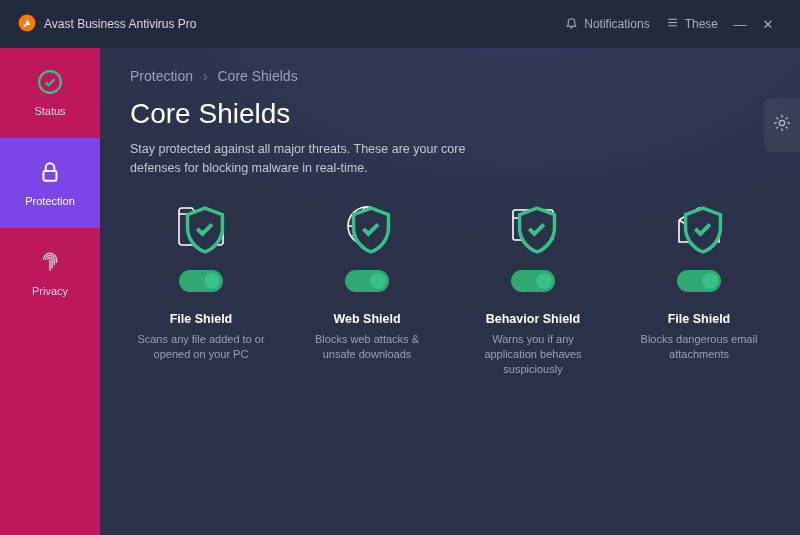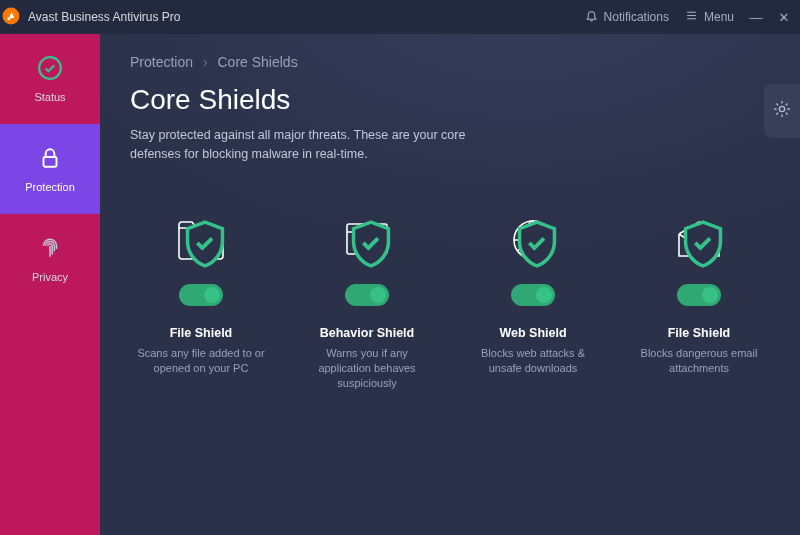--- a/index.html
+++ b/index.html
@@ -1,32 +1,32 @@
 <!DOCTYPE html>
 <html><head>
 <meta charset="utf-8">
 <style>
   * { box-sizing: border-box; margin: 0; padding: 0; }
   html, body { width: 800px; height: 535px; overflow: hidden; font-family: "Segoe UI", Arial, sans-serif; background: #2a3148; color: #fff; }
-  .titlebar { height: 34px; background: #242a3e; display: flex; align-items: center; padding: 0 2px; font-size: 12px; color: #d6d9e4; }
+  .titlebar { height: 48px; background: #242a3e; display: flex; align-items: center; padding: 0 18px; font-size: 12px; color: #d6d9e4; }
   .titlebar .brand { display: flex; align-items: center; gap: 8px; font-weight: 500; }
   .titlebar .brand svg { width: 18px; height: 18px; }
   .titlebar .spacer { flex: 1; }
   .tb-btn { display: flex; align-items: center; gap: 6px; padding: 4px 8px; border-radius: 3px; cursor: pointer; color: #a6acc2; }
   .winctl { width: 28px; text-align: center; cursor: pointer; color: #a6acc2; font-size: 13px; }
   .app { display: flex; height: calc(535px - 34px); }
   .sidebar { width: 100px; background: #be185d; display: flex; flex-direction: column; }
   .side-item { display: flex; flex-direction: column; align-items: center; justify-content: center; height: 90px; gap: 8px; cursor: pointer; color: #d6d9e4; font-size: 11px; }
   .side-item.active { background: #7c45e6; color: #fff; }
   .side-item svg { width: 26px; height: 26px; }
   .main { flex: 1; position: relative; padding: 20px 30px 10px 30px; background: radial-gradient(ellipse 900px 500px at 60% -10%, #343c5a 0%, #2a3148 55%); }
   .crumbs { font-size: 14px; color: #9aa0b8; margin-bottom: 14px; }
   .crumbs .sep { margin: 0 6px; color: #6d7490; }
   h1 { font-size: 28px; font-weight: 400; color: #fff; margin-bottom: 10px; }
-  .subtitle { font-size: 12.5px; color: #c3c7d8; max-width: 380px; line-height: 1.5; margin-bottom: 50px; }
+  .subtitle { font-size: 12.5px; color: #c3c7d8; max-width: 380px; line-height: 1.5; margin-bottom: 22px; }
   .gear { position: absolute; top: 50px; right: 0; width: 36px; height: 54px; border-radius: 8px 0 0 8px; background: rgba(255,255,255,0.06); display:flex; align-items:center; justify-content:center; cursor:pointer; }
   .gear svg { width: 20px; height: 20px; stroke: #b6bbd0; }
   .shields { display: flex; justify-content: space-between; gap: 24px; }
   .shield { flex: 1; text-align: center; }
   .shield .iconwrap { height: 56px; display:flex; align-items:center; justify-content:center; margin-bottom: 14px; position: relative; }
   .shield .iconwrap svg { width: 52px; height: 48px; }
   .badge { position:absolute; bottom:-2px; right: calc(50% - 30px); }
   .toggle { width: 44px; height: 22px; background: #2fa874; border-radius: 11px; margin: 0 auto 20px auto; position: relative; cursor: pointer; }
   .toggle::after { content: ""; position: absolute; right: 3px; top: 3px; width: 16px; height: 16px; background: #2fa874; border-radius: 50%; box-shadow: inset 0 0 0 16px #38c187; }
   .toggle svg { position:absolute; right:5px; top:5px; width:12px; height:12px; }
@@ -58,21 +58,21 @@
     <span>Notifications</span>
   </div>
   <div class="tb-btn">
     <span>
       <svg width="13" height="13" viewBox="0 0 24 24" stroke="#a6acc2" stroke-width="2">
           <line x1="4" y1="6" x2="20" y2="6"></line>
           <line x1="4" y1="12" x2="20" y2="12"></line>
           <line x1="4" y1="18" x2="20" y2="18"></line>
         </svg>
     </span>
-    <span>Menu</span>
+    <span>These</span>
   </div>
   <div class="winctl">
     <span>―</span>
   </div>
   <div class="winctl">
     <span>✕</span>
   </div>
 </div>
 
 <div class="app">
@@ -149,45 +149,20 @@
               <path d="M2.5 6.2l2 2 4.5-4.5" stroke="#fff" stroke-width="1.6" fill="none"></path>
             </svg>
         </div>
         <h3>File Shield</h3>
         <p>Scans any file added to or opened on your PC</p>
       </div>
 
       <div class="shield">
         <div class="iconwrap">
           <span>
-            <svg viewBox="0 0 52 44" fill="none" stroke="#fff" stroke-width="1.6">
-                <rect x="6" y="6" width="40" height="30" rx="2"></rect>
-                <line x1="6" y1="14" x2="46" y2="14"></line>
-                <path d="M12 26h6l3-6 4 10 3-6h8"></path>
-              </svg>
-          </span>
-          <span class="badge">
-            <svg width="20" height="22" viewBox="0 0 20 22">
-                <path d="M10 1l8 3v6c0 5-3.4 9.4-8 11-4.6-1.6-8-6-8-11V4l8-3z" fill="#2a3148" stroke="#35c28a" stroke-width="1.6"></path>
-                <path d="M6.5 10.5l2.3 2.3 4.4-4.4" stroke="#35c28a" stroke-width="1.8" fill="none"></path>
-              </svg>
-          </span>
-        </div>
-        <div class="toggle">
-          <svg viewBox="0 0 12 12">
-              <path d="M2.5 6.2l2 2 4.5-4.5" stroke="#fff" stroke-width="1.6" fill="none"></path>
-            </svg>
-        </div>
-        <h3>Behavior Shield</h3>
-        <p>Warns you if any application behaves suspiciously</p>
-      </div>
-
-      <div class="shield">
-        <div class="iconwrap">
-          <span>
             <svg viewBox="0 0 52 48" fill="none" stroke="#fff" stroke-width="1.6">
                 <circle cx="26" cy="24" r="19"></circle>
                 <ellipse cx="26" cy="24" rx="8" ry="19"></ellipse>
                 <line x1="7" y1="24" x2="45" y2="24"></line>
                 <path d="M11 14c10 5 20 5 30 0M11 34c10-5 20-5 30 0"></path>
               </svg>
           </span>
           <span class="badge">
             <svg width="20" height="22" viewBox="0 0 20 22">
                 <path d="M10 1l8 3v6c0 5-3.4 9.4-8 11-4.6-1.6-8-6-8-11V4l8-3z" fill="#2a3148" stroke="#35c28a" stroke-width="1.6"></path>
@@ -201,20 +176,45 @@
             </svg>
         </div>
         <h3>Web Shield</h3>
         <p>Blocks web attacks &amp; unsafe downloads</p>
       </div>
 
       <div class="shield">
         <div class="iconwrap">
           <span>
             <svg viewBox="0 0 52 44" fill="none" stroke="#fff" stroke-width="1.6">
+                <rect x="6" y="6" width="40" height="30" rx="2"></rect>
+                <line x1="6" y1="14" x2="46" y2="14"></line>
+                <path d="M12 26h6l3-6 4 10 3-6h8"></path>
+              </svg>
+          </span>
+          <span class="badge">
+            <svg width="20" height="22" viewBox="0 0 20 22">
+                <path d="M10 1l8 3v6c0 5-3.4 9.4-8 11-4.6-1.6-8-6-8-11V4l8-3z" fill="#2a3148" stroke="#35c28a" stroke-width="1.6"></path>
+                <path d="M6.5 10.5l2.3 2.3 4.4-4.4" stroke="#35c28a" stroke-width="1.8" fill="none"></path>
+              </svg>
+          </span>
+        </div>
+        <div class="toggle">
+          <svg viewBox="0 0 12 12">
+              <path d="M2.5 6.2l2 2 4.5-4.5" stroke="#fff" stroke-width="1.6" fill="none"></path>
+            </svg>
+        </div>
+        <h3>Behavior Shield</h3>
+        <p>Warns you if any application behaves suspiciously</p>
+      </div>
+
+      <div class="shield">
+        <div class="iconwrap">
+          <span>
+            <svg viewBox="0 0 52 44" fill="none" stroke="#fff" stroke-width="1.6">
                 <path d="M6 16v22h40V16"></path>
                 <path d="M6 16L26 4l20 12"></path>
                 <path d="M6 16l20 13 20-13"></path>
               </svg>
           </span>
           <span class="badge">
             <svg width="20" height="22" viewBox="0 0 20 22">
                 <path d="M10 1l8 3v6c0 5-3.4 9.4-8 11-4.6-1.6-8-6-8-11V4l8-3z" fill="#2a3148" stroke="#35c28a" stroke-width="1.6"></path>
                 <path d="M6.5 10.5l2.3 2.3 4.4-4.4" stroke="#35c28a" stroke-width="1.8" fill="none"></path>
               </svg>

